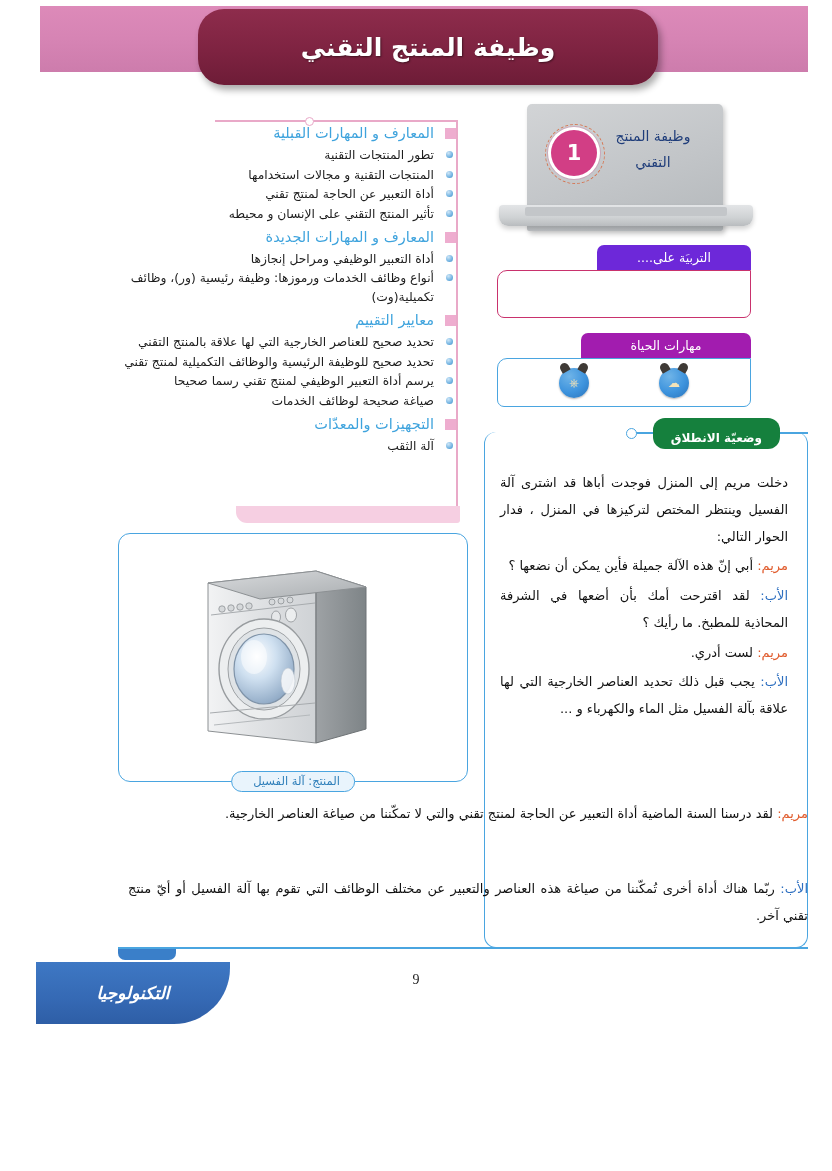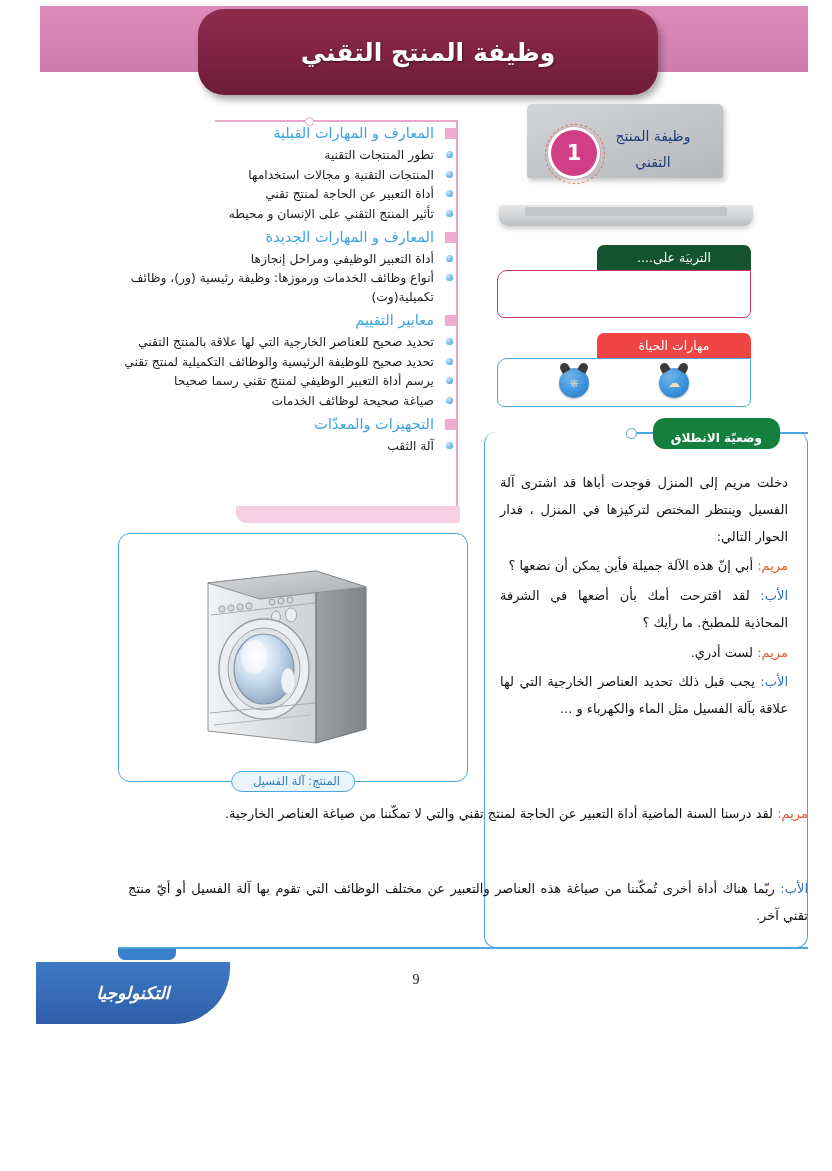--- a/index.html
+++ b/index.html
@@ -23,21 +23,21 @@
     top: 6px;
     width: 768px;
     height: 66px;
     background: linear-gradient(180deg, #dd8ab9 0%, #d684b4 50%, #cd7cac 100%);
   }
   .header-banner {
     position: absolute;
     left: 198px;
     top: 9px;
     width: 460px;
-    height: 86px;
+    height: 76px;
     background: linear-gradient(180deg, #8e2c4c 0%, #7e2341 55%, #6d1c37 100%);
     border-radius: 26px;
     box-shadow: 3px 5px 7px rgba(0,0,0,0.33);
     display: flex;
     align-items: center;
     justify-content: center;
   }
   .header-title {
     color: #ffffff;
     font-size: 25px;
@@ -169,21 +169,21 @@
     left: 497px;
     top: 104px;
     width: 260px;
     height: 128px;
   }
   .laptop-screen {
     position: absolute;
     left: 30px;
     top: 0px;
     width: 196px;
-    height: 74px;
+    height: 127px;
     background: linear-gradient(160deg, #d2d4d6 0%, #c2c5c8 55%, #b4b8bb 100%);
     border-radius: 5px 5px 2px 2px;
     box-shadow: 2px 3px 5px rgba(0,0,0,0.22);
   }
   .laptop-base {
     position: absolute;
     left: 2px;
     top: 101px;
     width: 254px;
     height: 21px;
@@ -256,28 +256,28 @@
   }
   .tabbox .body {
     position: absolute;
     left: 0;
     top: 25px;
     width: 100%;
     box-sizing: border-box;
     background: #ffffff;
   }
   .tb-pink { left: 497px; top: 245px; }
-  .tb-pink .tab { background: #14532d; width: 154px; box-sizing: border-box; }
+  .tb-pink .tab { background: #6d28d9; width: 154px; box-sizing: border-box; }
   .tb-pink .body {
     height: 48px;
     border: 1.4px solid #c9326d;
     border-radius: 10px 0 7px 7px;
   }
   .tb-blue { left: 497px; top: 333px; }
-  .tb-blue .tab { background: #ef4444; width: 154px; box-sizing: border-box; padding-left: 16px; }
+  .tb-blue .tab { background: #a21caf; width: 170px; box-sizing: border-box; padding-left: 16px; }
   .tb-blue .body {
     height: 49px;
     border: 1.4px solid #4aa5e0;
     border-radius: 10px 0 7px 7px;
     display: flex;
     align-items: center;
     justify-content: space-around;
     padding: 0 26px;
   }
   .life-icon {

